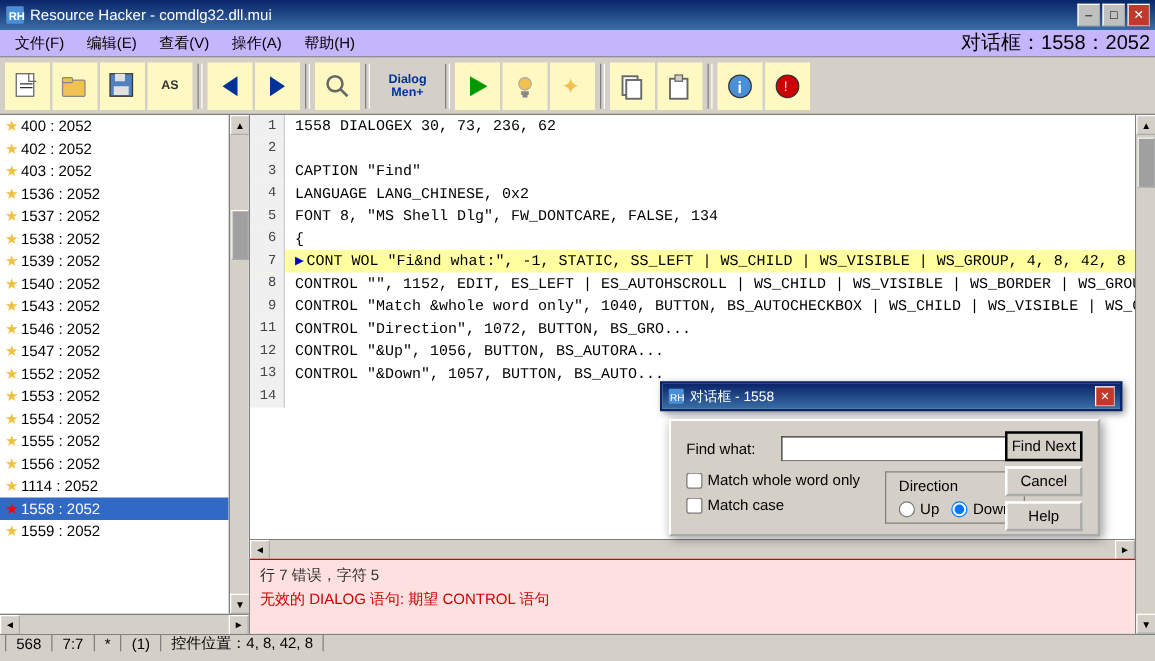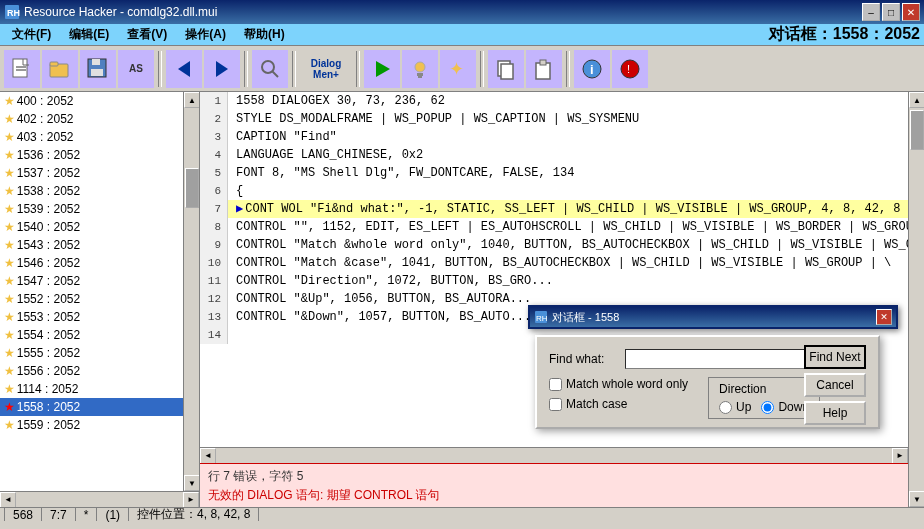--- a/index.html
+++ b/index.html
@@ -45,28 +45,27 @@
       cursor: pointer;
       display: flex;
       align-items: center;
       justify-content: center;
       color: #000;
     }
     .title-btn.close { background: #c0392b; color: white; }
 
     
     .menu-bar {
-      background: #7dd3fc;
+      background: #c4b5fd;
       height: 22px;
       display: flex;
       align-items: center;
       padding: 0 4px;
       border-bottom: 1px solid #808080;
       justify-content: space-between;
-      font-weight: bold;
     }
     .menu-items {
       display: flex;
       gap: 2px;
     }
     .menu-item {
       padding: 2px 8px;
       cursor: pointer;
       font-size: 12px;
     }
@@ -81,21 +80,21 @@
       height: 46px;
       display: flex;
       align-items: center;
       padding: 2px 4px;
       gap: 2px;
       border-bottom: 1px solid #808080;
     }
     .toolbar-btn {
       width: 36px;
       height: 38px;
-      background: #c4b5fd;
+      background: #fef9c3;
       border: 1px solid transparent;
       cursor: pointer;
       display: flex;
       flex-direction: column;
       align-items: center;
       justify-content: center;
       font-size: 18px;
     }
     .toolbar-separator {
       width: 4px;
@@ -183,21 +182,21 @@
       white-space: nowrap;
       color: #000;
     }
     .arrow-indicator {
       color: #0000cc;
       margin-right: 2px;
     }
 
     
     .error-area {
-      height: 44px;
+      height: 60px;
       background: #ffe0e0;
       border-top: 1px solid #c00;
       padding: 4px 8px;
       font-size: 12px;
       color: #c00;
     }
     .error-line1 { color: #333; margin-bottom: 2px; }
     .error-line2 { color: #c00; }
 
     
@@ -578,21 +577,20 @@
   </div>
 
   <div class="right-panel">
     <div class="code-area">
       <div class="code-line">
         <span class="line-number">1</span>
         <span class="line-content">1558 DIALOGEX 30, 73, 236, 62</span>
       </div>
       <div class="code-line">
         <span class="line-number">2</span>
-        <span class="line-content">STYLE DS_MODALFRAME | WS_POPUP | WS_CAPTION | WS_SYSMENU</span>
       </div>
       <div class="code-line">
         <span class="line-number">3</span>
         <span class="line-content">CAPTION "Find"</span>
       </div>
       <div class="code-line">
         <span class="line-number">4</span>
         <span class="line-content">LANGUAGE LANG_CHINESE, 0x2</span>
       </div>
       <div class="code-line">
@@ -607,24 +605,20 @@
         <span class="line-number">7</span>
         <span class="line-content"><span class="arrow-indicator">▶</span><span>CONT WOL "Fi&amp;nd what:", -1, STATIC, SS_LEFT | WS_CHILD | WS_VISIBLE | WS_GROUP, 4, 8, 42, 8</span></span>
       </div>
       <div class="code-line">
         <span class="line-number">8</span>
         <span class="line-content">CONTROL "", 1152, EDIT, ES_LEFT | ES_AUTOHSCROLL | WS_CHILD | WS_VISIBLE | WS_BORDER | WS_GROUP | \</span>
       </div>
       <div class="code-line">
         <span class="line-number">9</span>
         <span class="line-content">CONTROL "Match &amp;whole word only", 1040, BUTTON, BS_AUTOCHECKBOX | WS_CHILD | WS_VISIBLE | WS_GR...</span>
-      </div>
-      <div class="code-line">
-        <span class="line-number">10</span>
-        <span class="line-content">CONTROL "Match &amp;case", 1041, BUTTON, BS_AUTOCHECKBOX | WS_CHILD | WS_VISIBLE | WS_GROUP | \</span>
       </div>
       <div class="code-line">
         <span class="line-number">11</span>
         <span class="line-content">CONTROL "Direction", 1072, BUTTON, BS_GRO...</span>
       </div>
       <div class="code-line">
         <span class="line-number">12</span>
         <span class="line-content">CONTROL "&amp;Up", 1056, BUTTON, BS_AUTORA...</span>
       </div>
       <div class="code-line">

